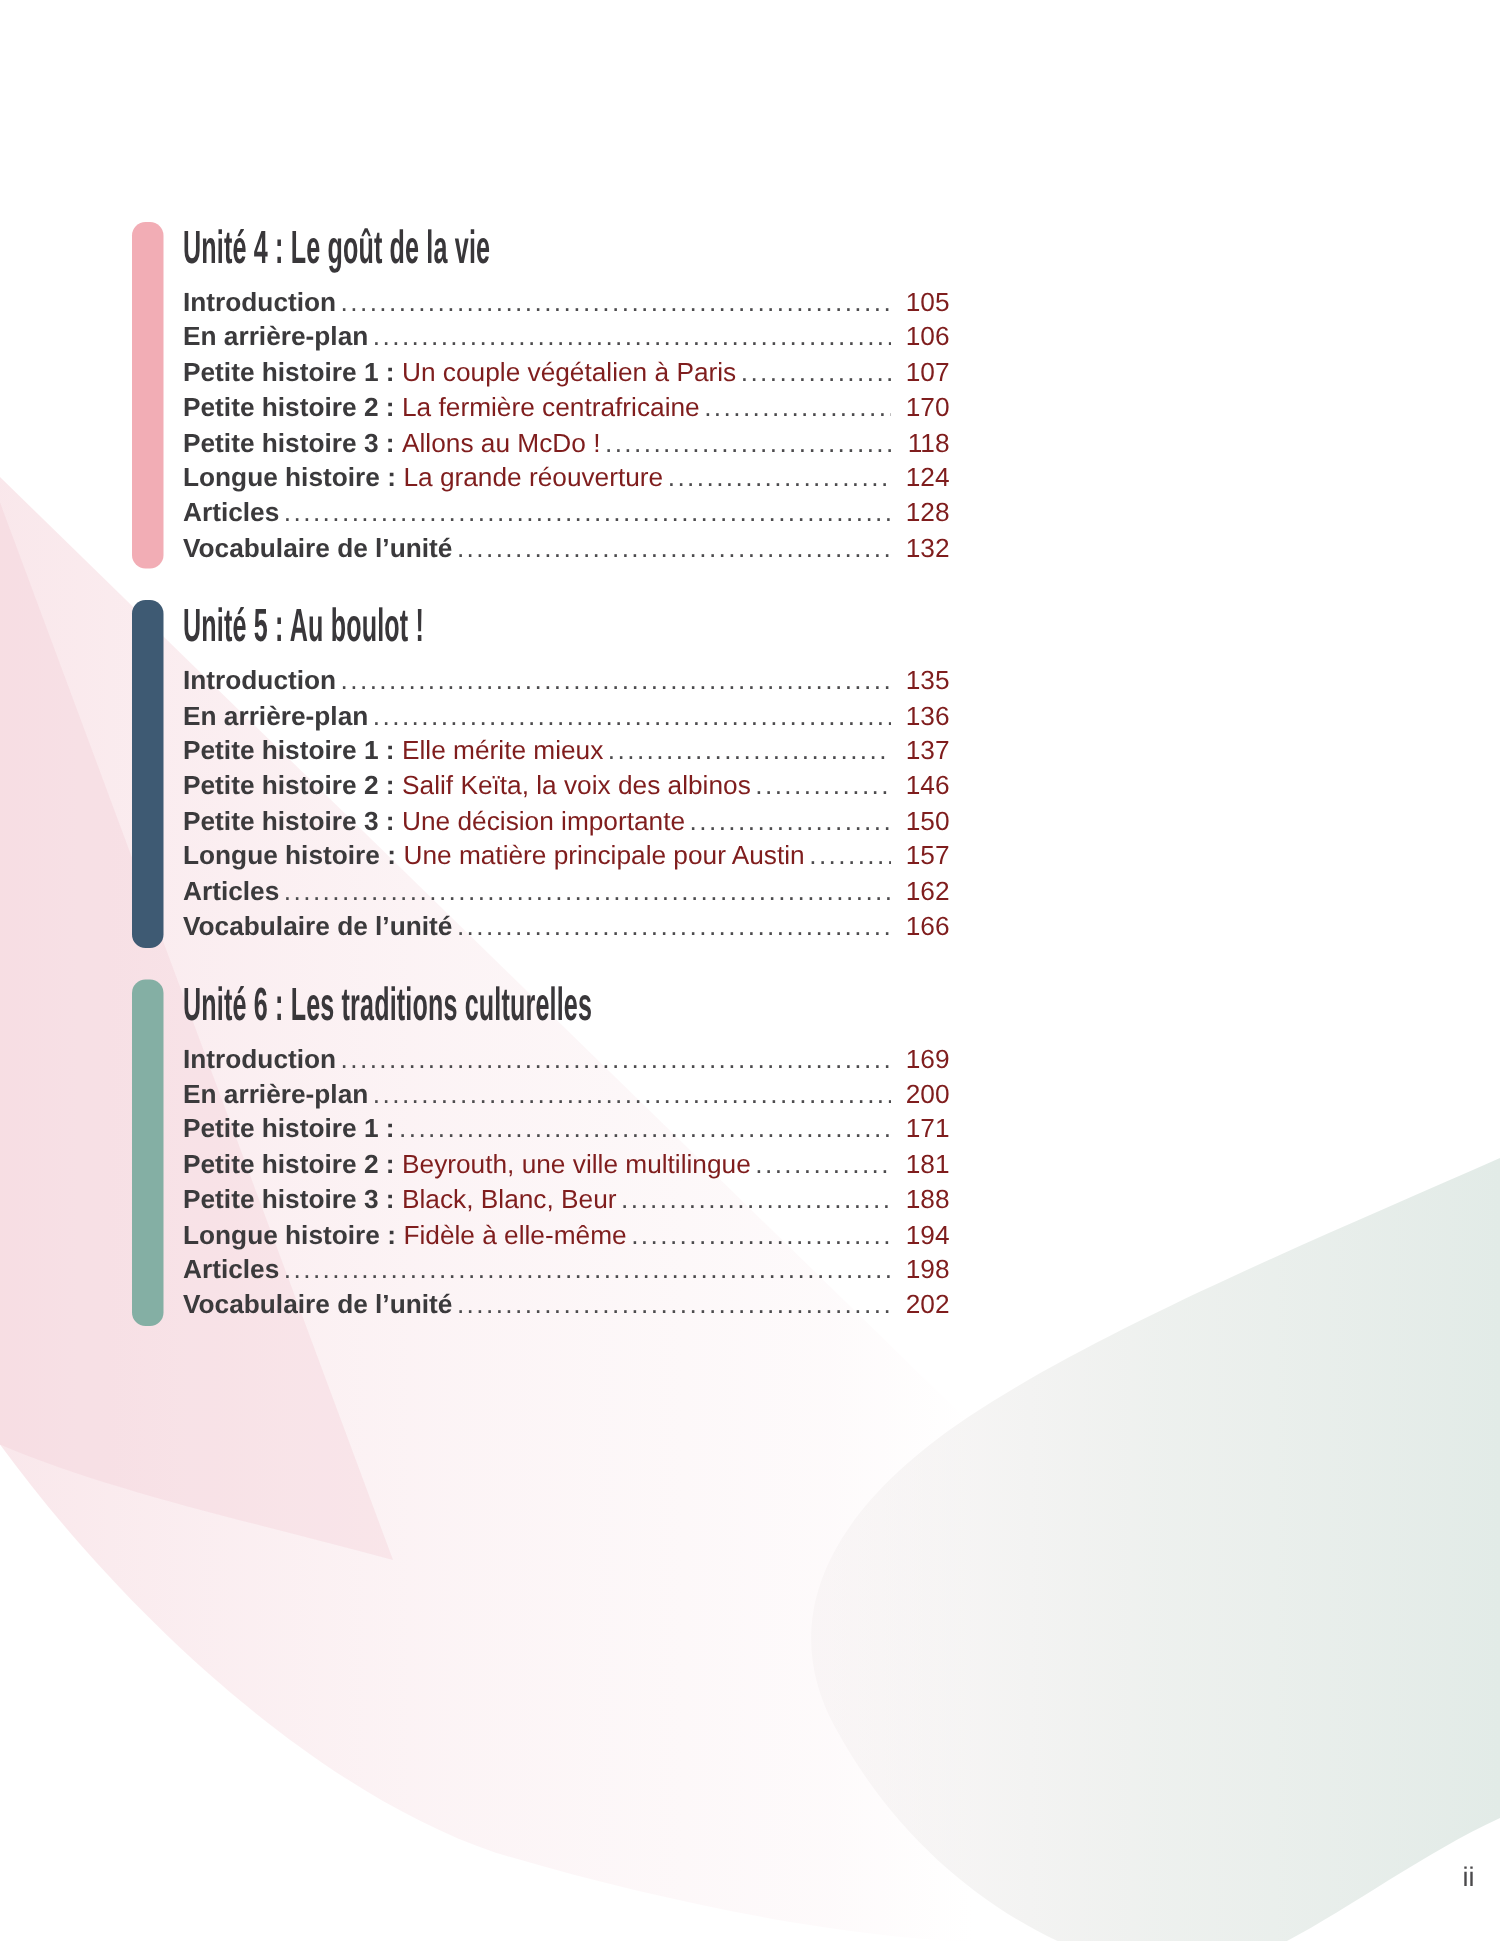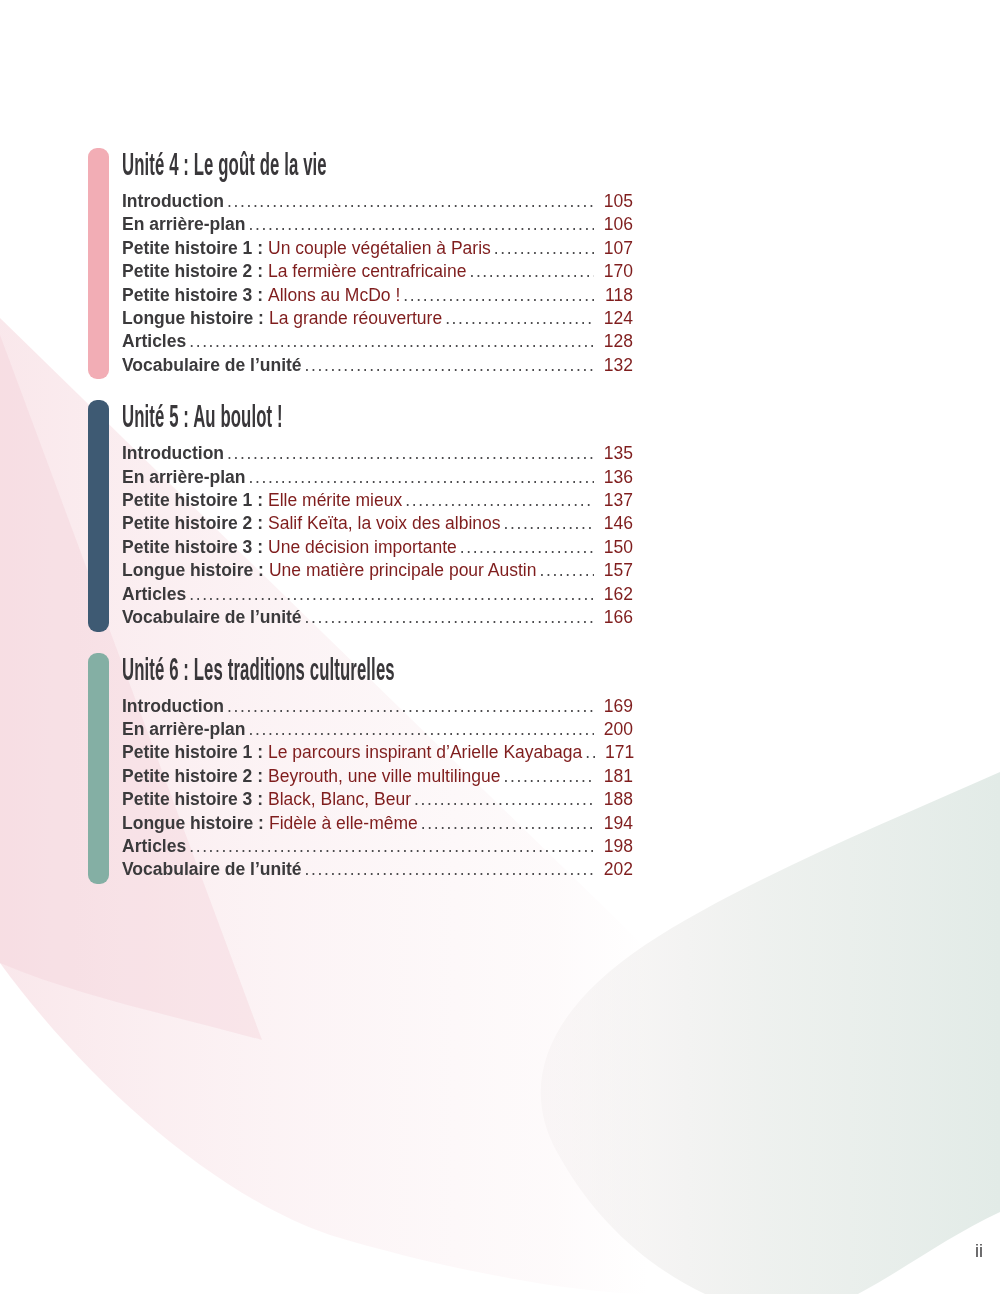--- a/index.html
+++ b/index.html
@@ -265,21 +265,20 @@
 
   <div class="row">
     <span class="lbl">En arrière-plan</span>
 
     <span class="leader"></span>
     <span class="pgnum">200</span>
   </div>
 
   <div class="row">
     <span class="lbl">Petite histoire 1 :</span>
-    <span class="sub">Le parcours inspirant d’Arielle Kayabaga</span>
     <span class="leader"></span>
     <span class="pgnum">171</span>
   </div>
 
   <div class="row">
     <span class="lbl">Petite histoire 2 :</span>
     <span class="sub">Beyrouth, une ville multilingue</span>
     <span class="leader"></span>
     <span class="pgnum">181</span>
   </div>

